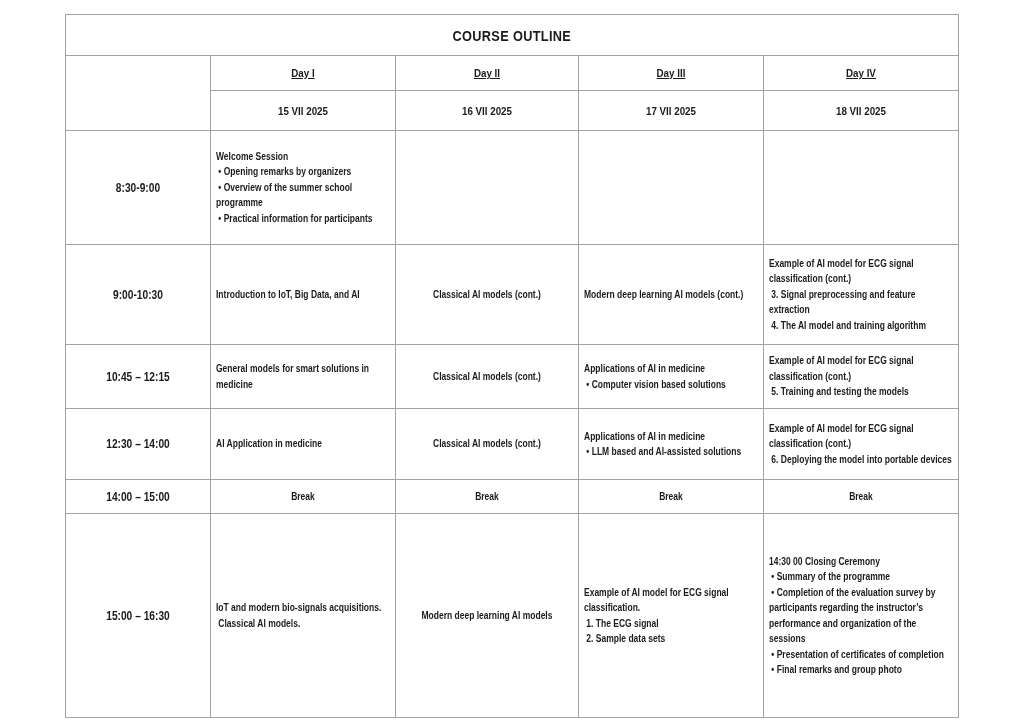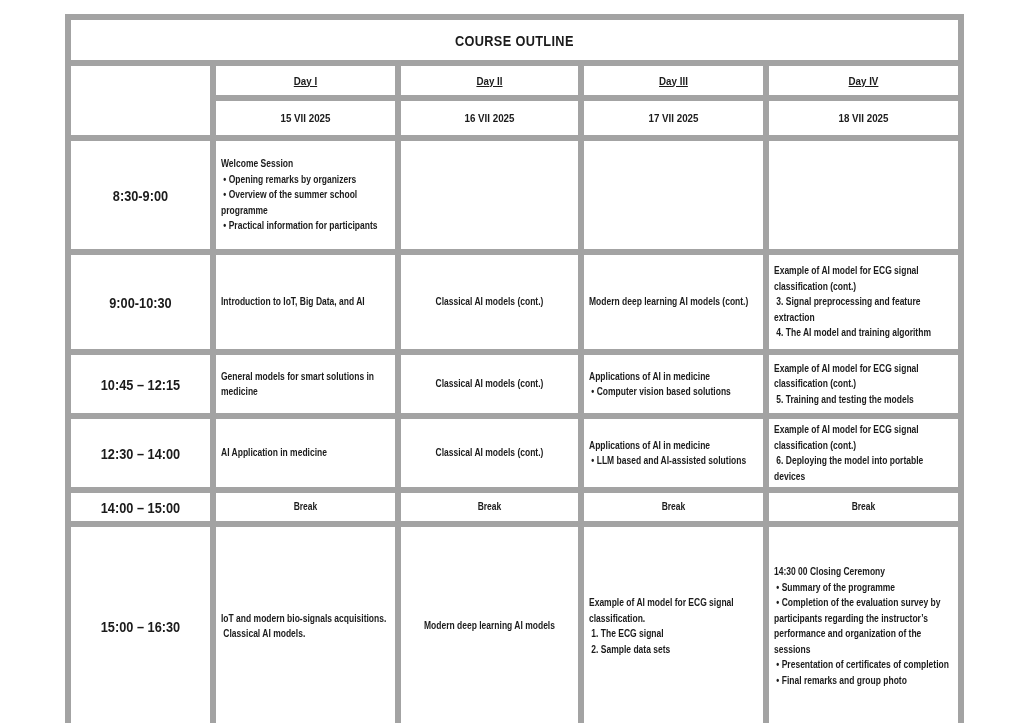--- a/index.html
+++ b/index.html
@@ -18,21 +18,21 @@
     top: 14px;
   }
   table.outline {
     border-collapse: collapse;
     table-layout: fixed;
     width: 893px;
     background: #ffffff;
   }
   table.outline th,
   table.outline td {
-    border: 6px solid #a3a3a3;
+    border: 1px solid #a3a3a3;
     vertical-align: middle;
     padding: 3px 5px;
     font-weight: bold;
     overflow: hidden;
   }
   
   .condense {
     display: block;
     width: 117.6%;
     transform: scaleX(0.85);
@@ -46,21 +46,21 @@
     letter-spacing: 0.4px;
   }
   .day-cell, .date-cell {
     text-align: center;
     font-size: 11.5px;
   }
   tr.rh-day  { height: 35px; text-decoration: underline; }
   tr.rh-date { height: 40px; }
   .time-cell {
     text-align: center;
-    font-size: 15px;
+    font-size: 12px;
   }
   td.sched {
     font-size: 10px;
     line-height: 1.55;
   }
   td.sched.left  .condense { text-align: left; }
   td.sched.center .condense { text-align: center; }
   .time-cell .condense, .day-cell .condense, .date-cell .condense, .title-cell .condense {
     text-align: center;
   }

